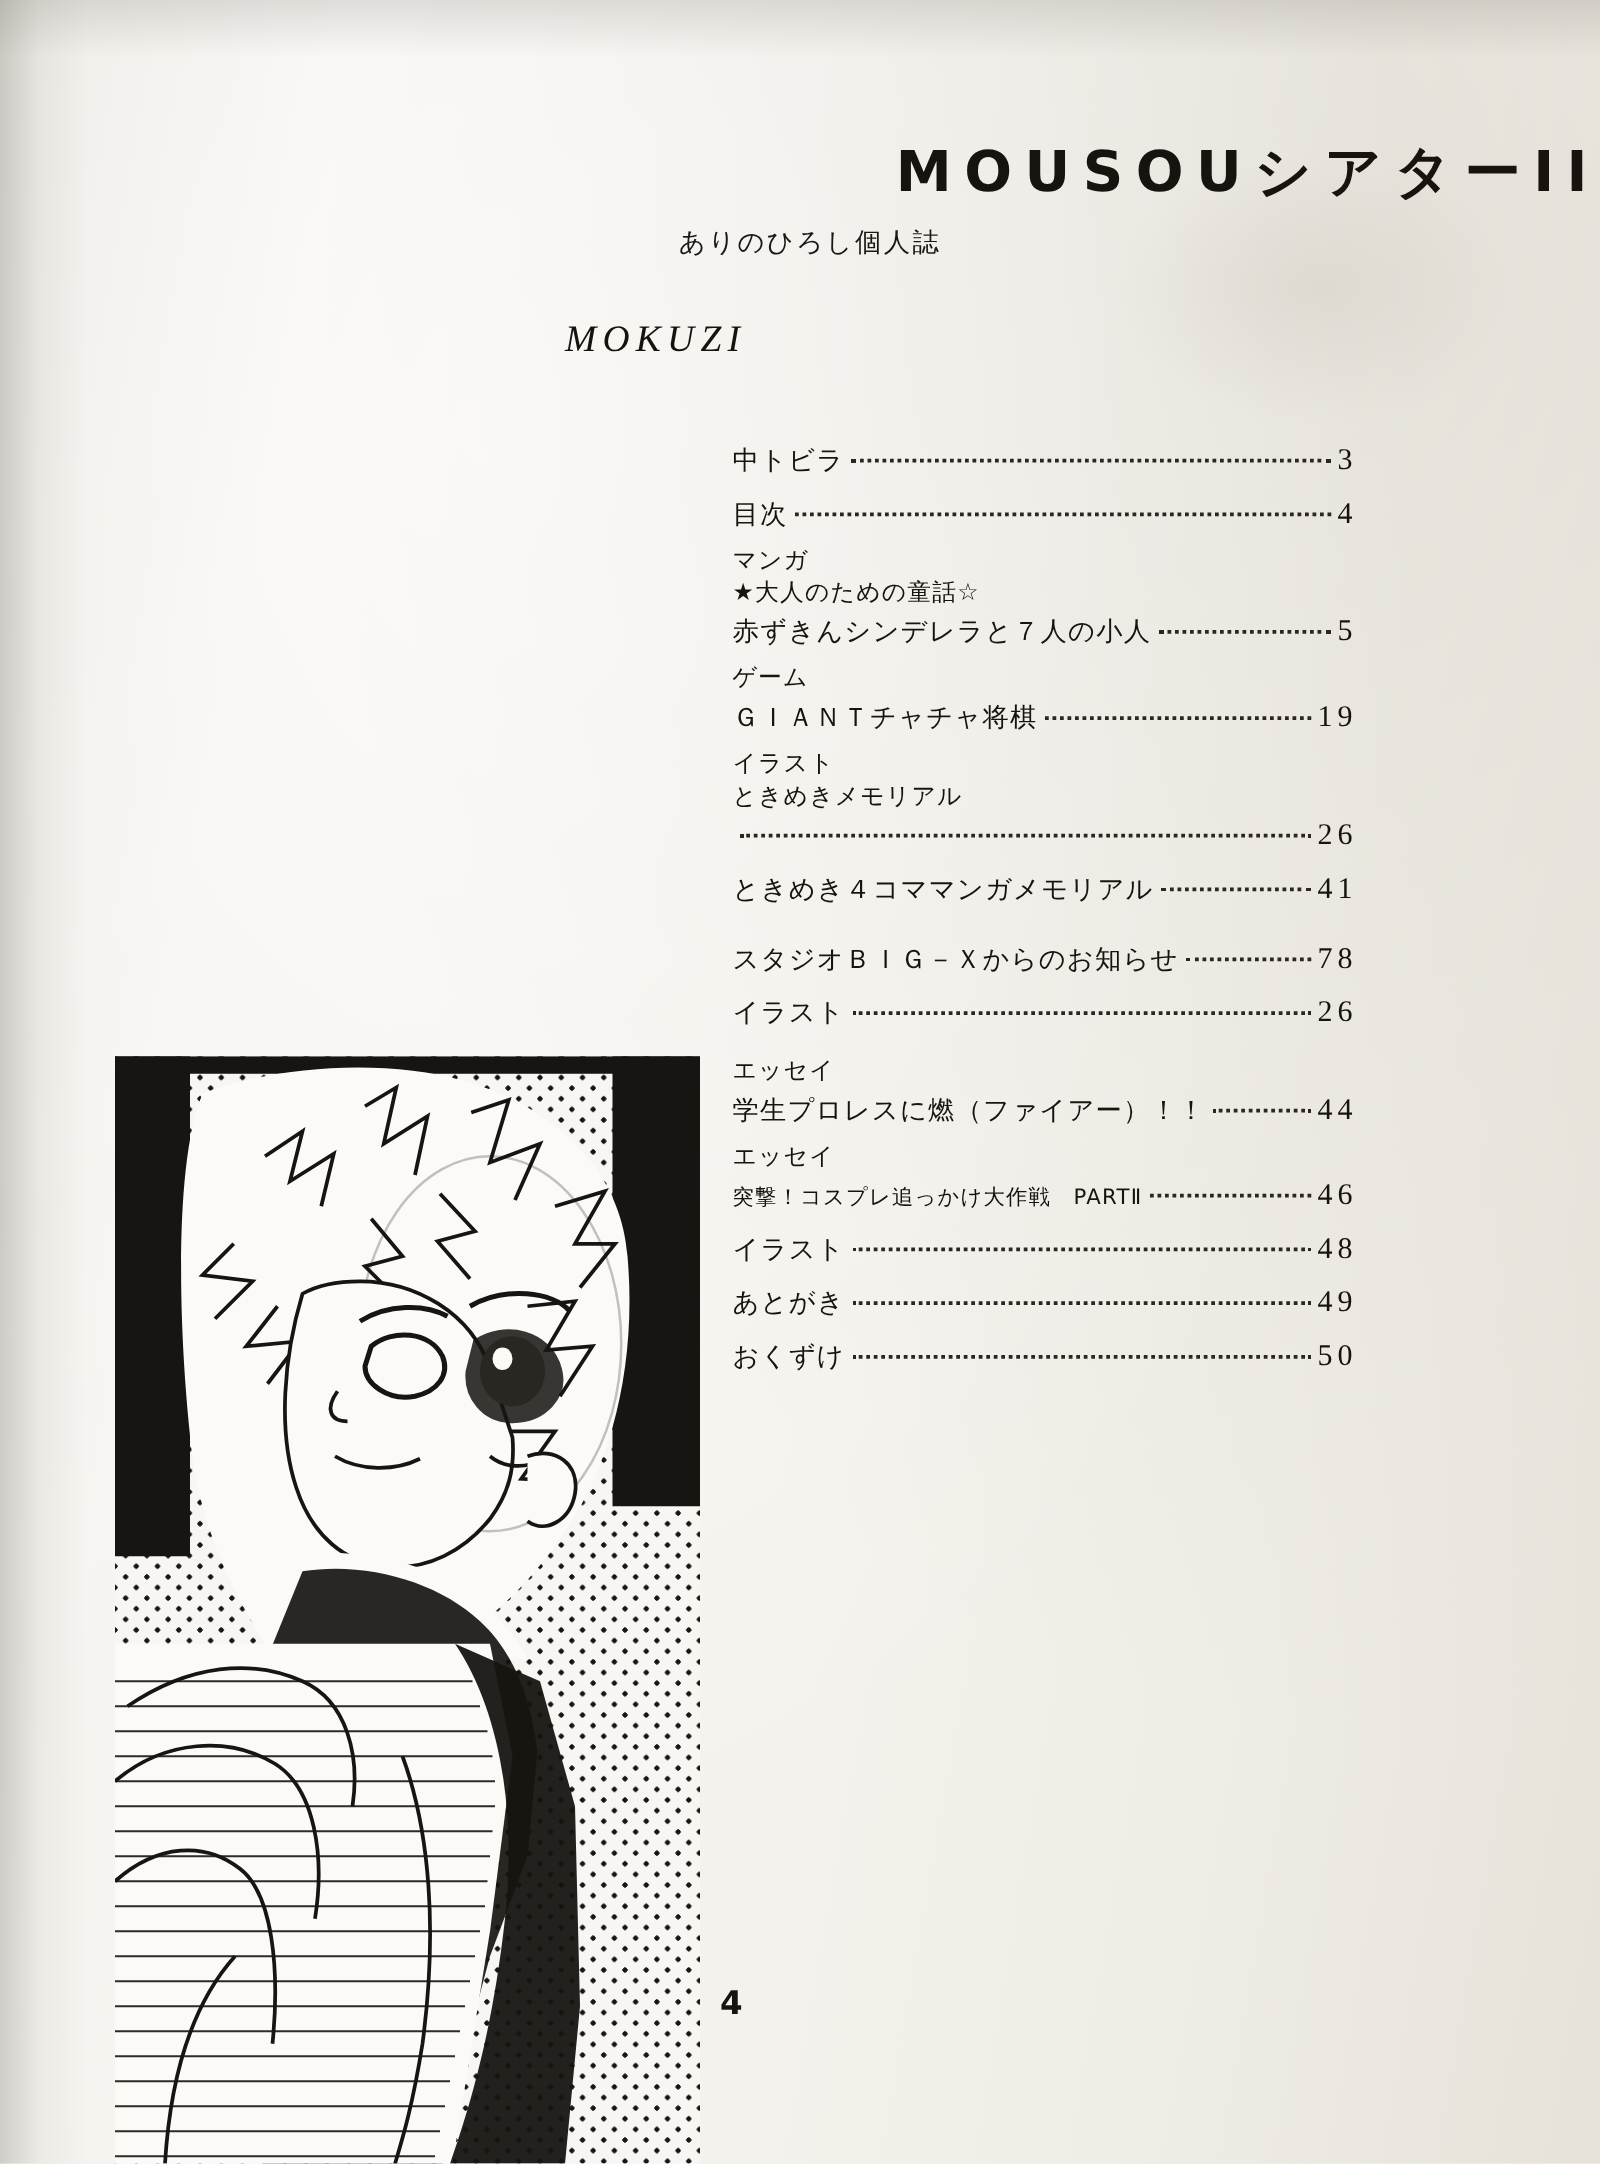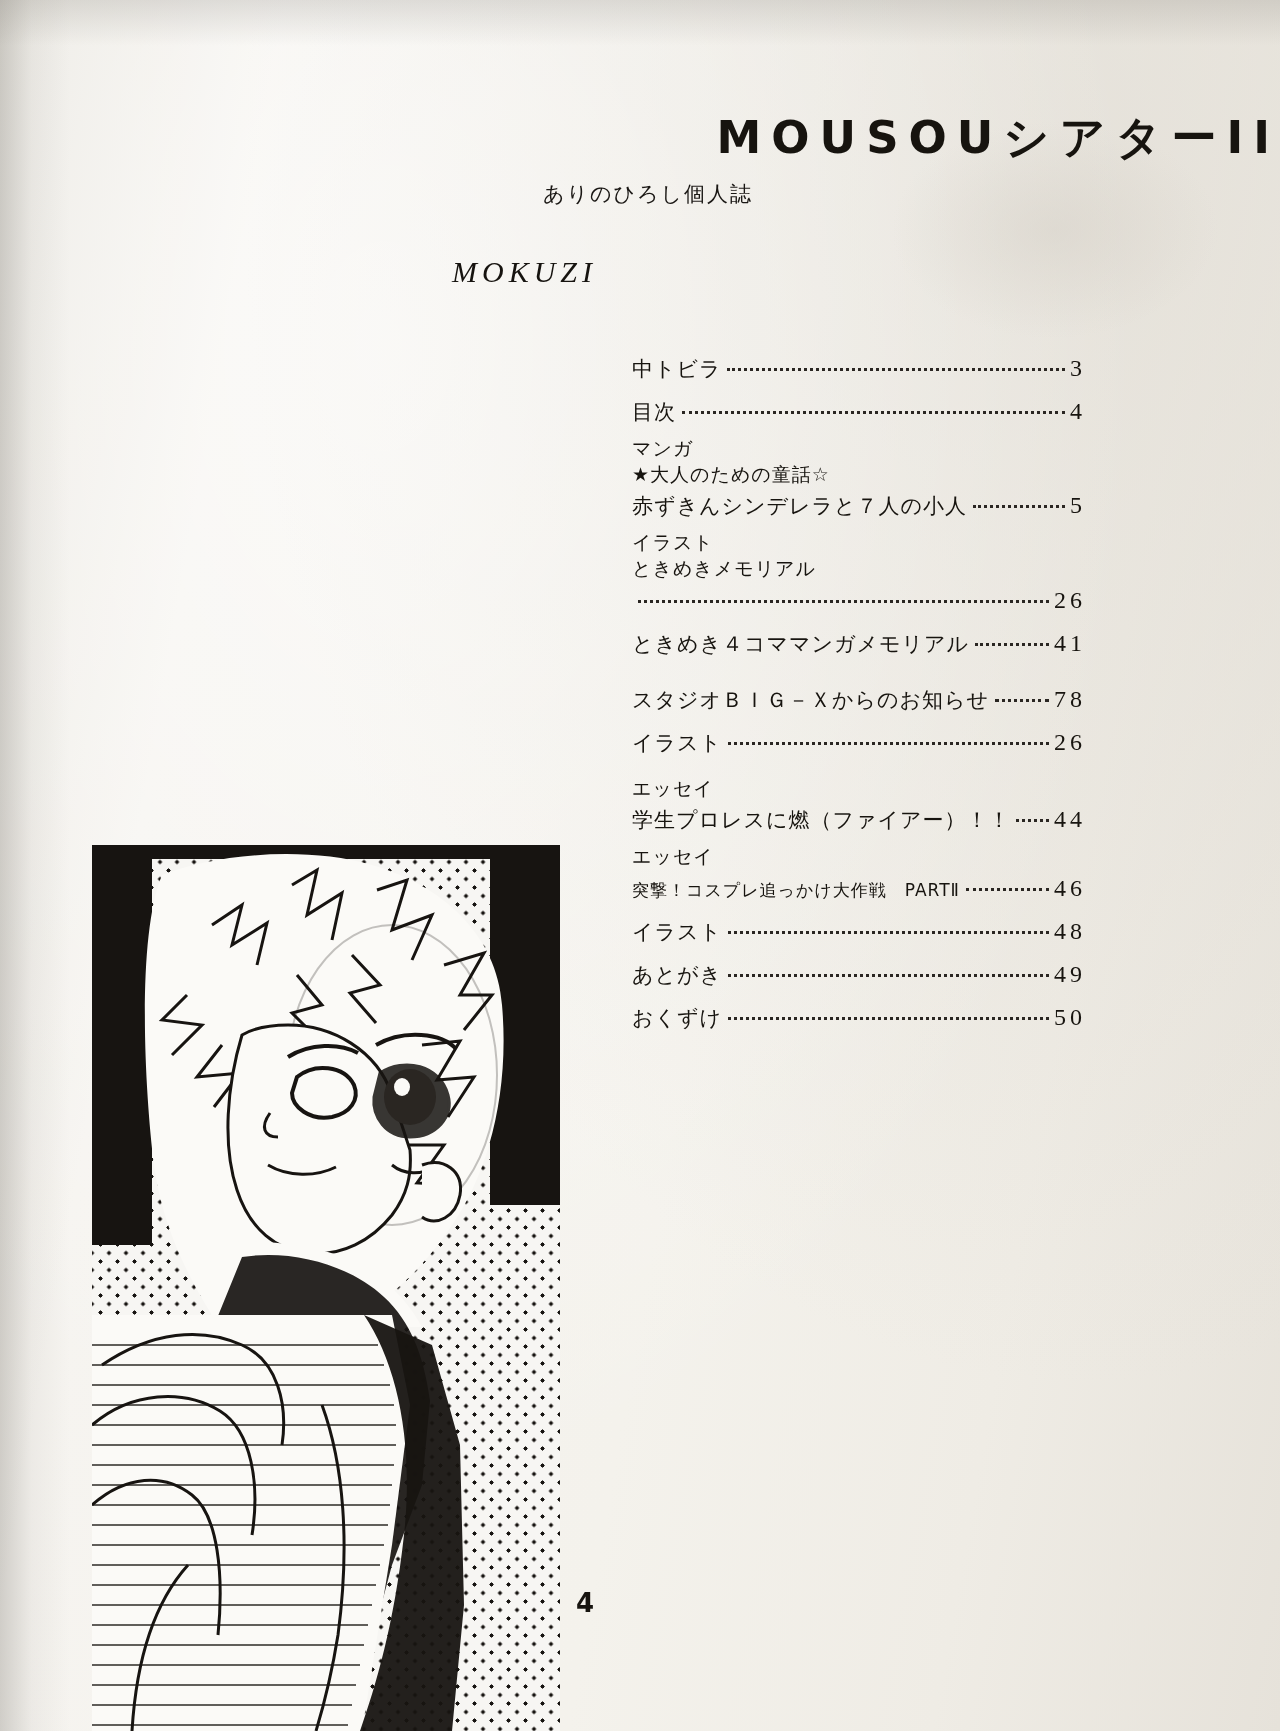--- a/index.html
+++ b/index.html
@@ -84,21 +84,20 @@
 
   
   .toc {
     position: absolute;
     left: 586px;
     top: 350px;
     width: 500px;
   }
   .toc-entry {
     margin-bottom: 7px;
-    margin-left: 46px;
   }
   .toc-kicker {
     font-family: "DejaVu Sans", sans-serif;
     font-size: 19px;
     letter-spacing: 1px;
     line-height: 1.35;
     color: #17140f;
   }
   .toc-line {
     display: flex;
@@ -206,20 +205,28 @@
         <span class="page">4</span>
       </div>
     </div>
     <div class="toc-entry">
       <div class="toc-kicker">マンガ</div>
       <div class="toc-kicker">★大人のための童話☆</div>
       <div class="toc-line">
         <span class="label">赤ずきんシンデレラと７人の小人</span>
         <span class="leader"></span>
         <span class="page">5</span>
+      </div>
+    </div>
+    <div class="toc-entry">
+      <div class="toc-kicker">ゲーム</div>
+      <div class="toc-line">
+        <span class="label">ＧＩＡＮＴチャチャ将棋</span>
+        <span class="leader"></span>
+        <span class="page">19</span>
       </div>
     </div>
     <div class="toc-entry">
       <div class="toc-kicker">イラスト</div>
       <div class="toc-kicker">ときめきメモリアル</div>
       <div class="toc-line">
         <span class="leader"></span>
         <span class="page">26</span>
       </div>
     </div>

